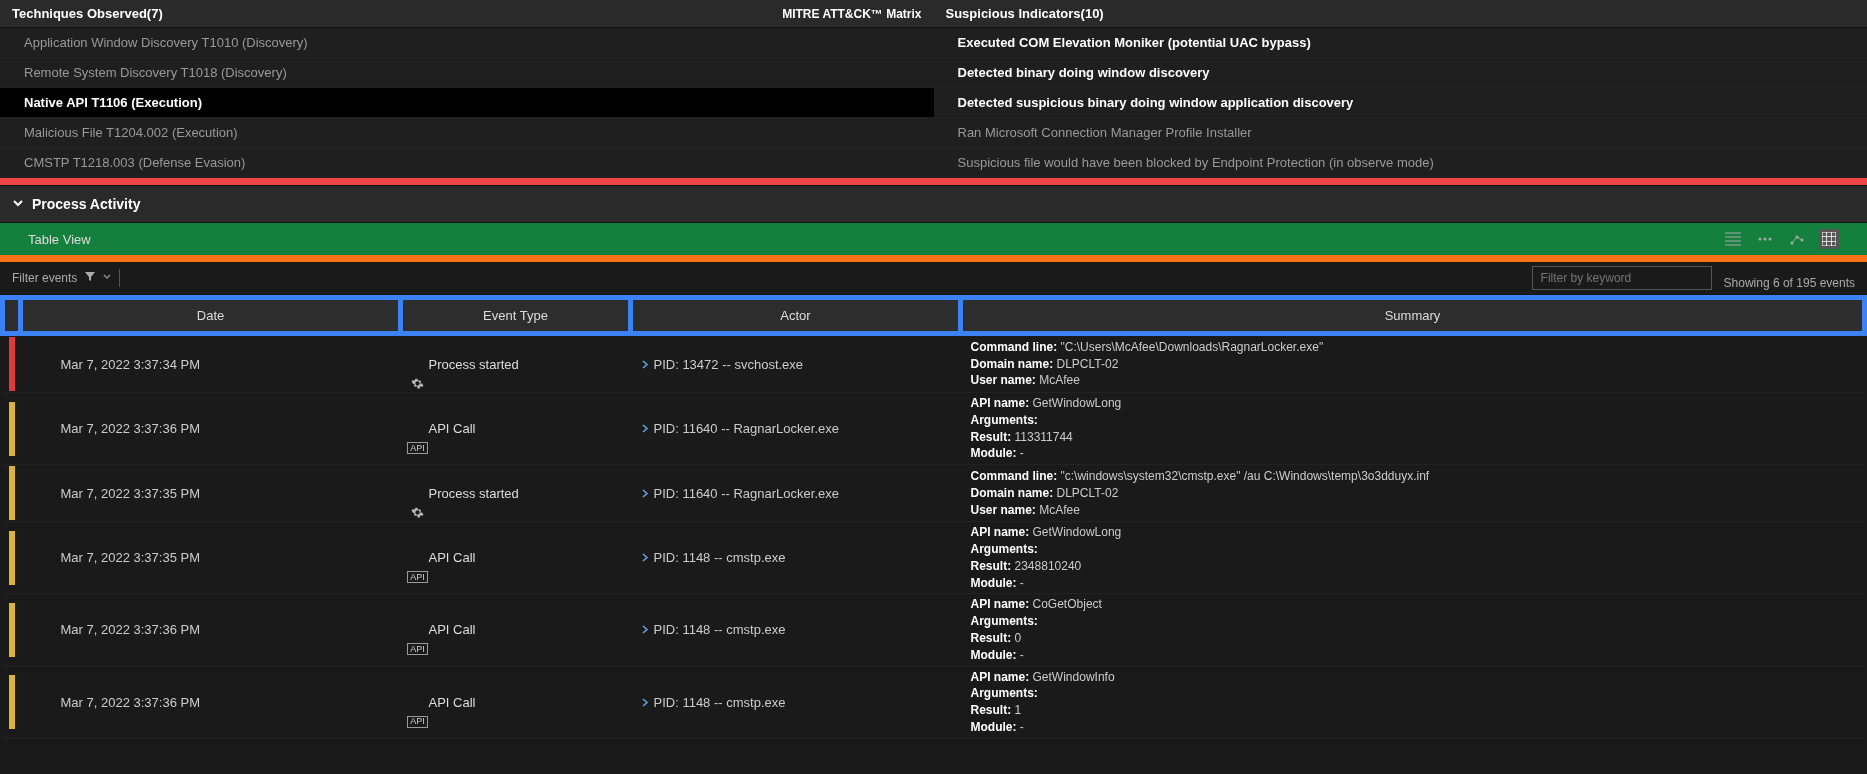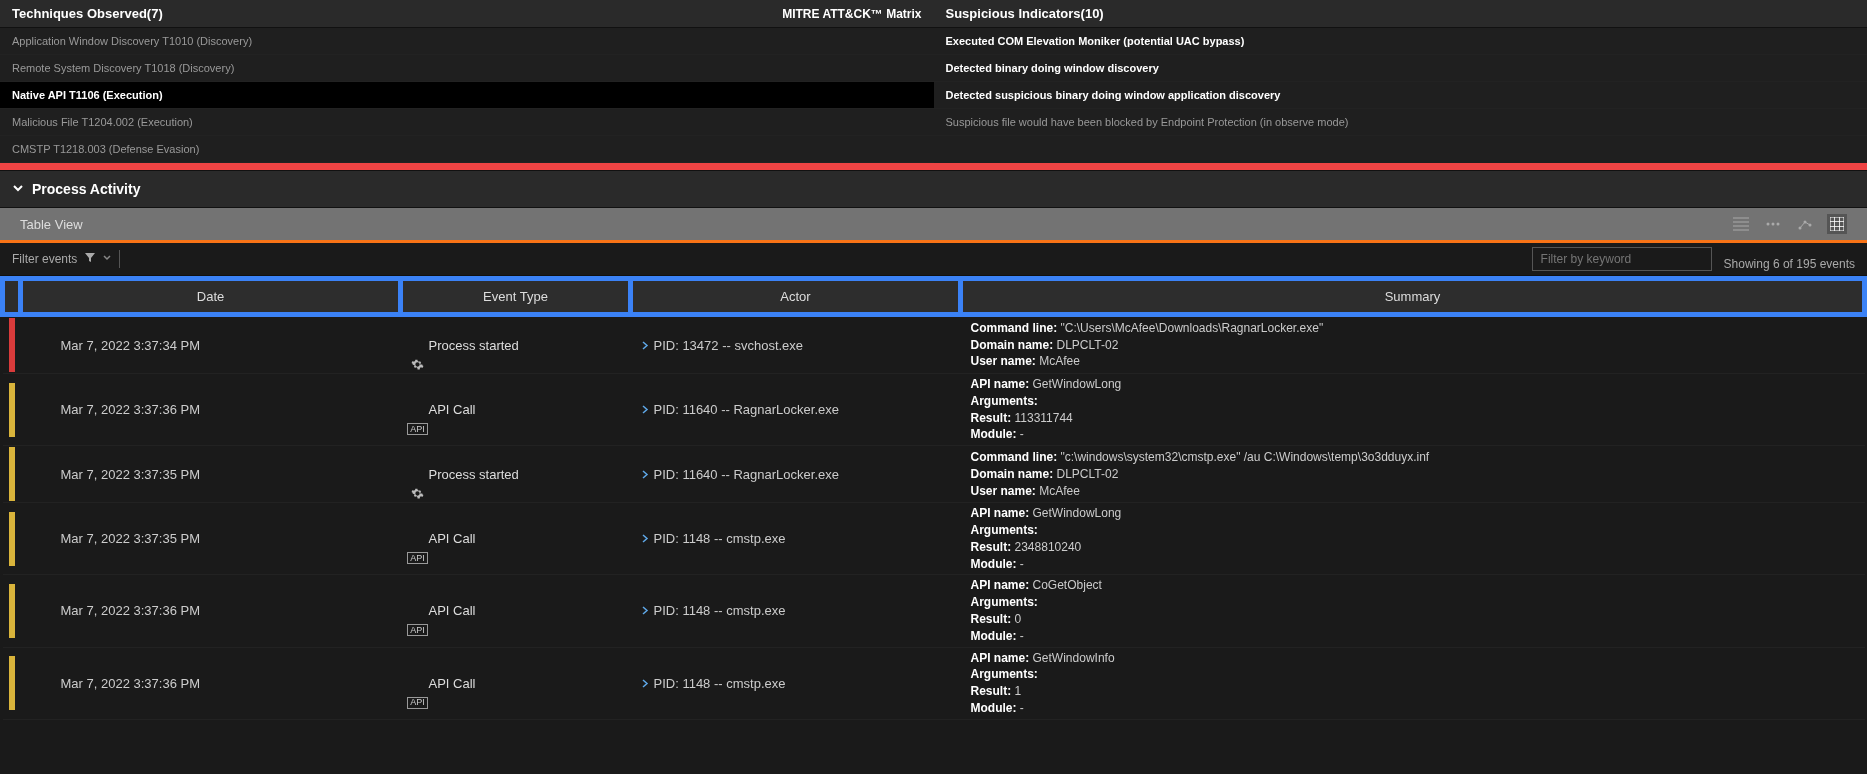--- a/index.html
+++ b/index.html
@@ -31,23 +31,23 @@
   }
   .panel-header .sub {
     color: #fff;
     font-weight: 600;
     font-size: 12px;
   }
   .panel-list {
     list-style: none;
   }
   .panel-list li {
-    padding: 7px 12px;
+    padding: 7px 24px;
     color: #999;
-    font-size: 11px;
+    font-size: 13px;
     border-bottom: 1px solid #222;
   }
   .panel-list li.bold {
     color: #fff;
     font-weight: 600;
   }
   .panel-list li.selected {
     background: #000;
     color: #fff;
     font-weight: 600;
@@ -64,23 +64,23 @@
     border-bottom: 1px solid #111;
   }
   .section-header .chev {
     margin-right: 8px;
     font-size: 12px;
   }
   .subbar {
     display: flex;
     justify-content: space-between;
     align-items: center;
-    padding: 6px 20px;
-    background: #737373;
-    border-bottom: 3px solid #f97316;
+    padding: 6px 28px;
+    background: #15803d;
+    border-bottom: 7px solid #f97316;
   }
   .subbar .view-label {
     color: #ddd;
     font-size: 13px;
   }
   .subbar .view-icons {
     display: flex;
     gap: 12px;
     align-items: center;
   }
@@ -209,20 +209,21 @@
       </ul>
   </div>
   <div class="panel-right">
     <div class="panel-header">
       <span>Suspicious Indicators(10)</span>
     </div>
     <ul class="panel-list" id="ind-list">
         <li class="bold">Executed COM Elevation Moniker (potential UAC bypass)</li>
         <li class="bold">Detected binary doing window discovery</li>
         <li class="bold">Detected suspicious binary doing window application discovery</li>
+        <li>Ran Microsoft Connection Manager Profile Installer</li>
         <li>Suspicious file would have been blocked by Endpoint Protection (in observe mode)</li>
       </ul>
   </div>
 </div>
 
 <div class="section-header">
   <span class="chev">
     <svg width="12" height="12" viewBox="0 0 12 12">
         <path d="M2 4l4 4 4-4" fill="none" stroke="#fff" stroke-width="2"></path>
       </svg>

